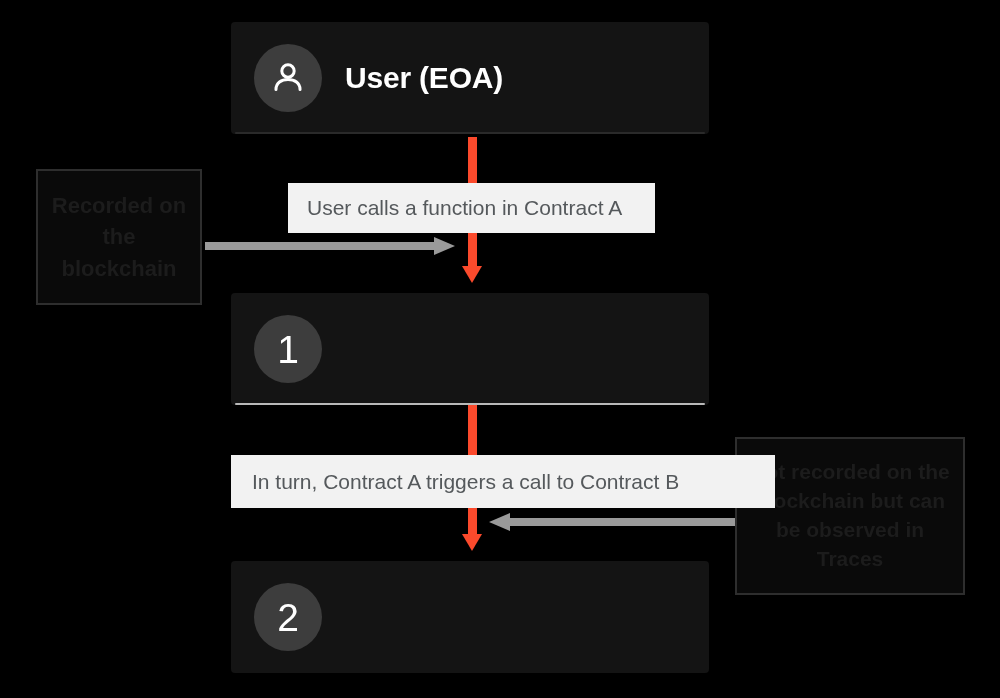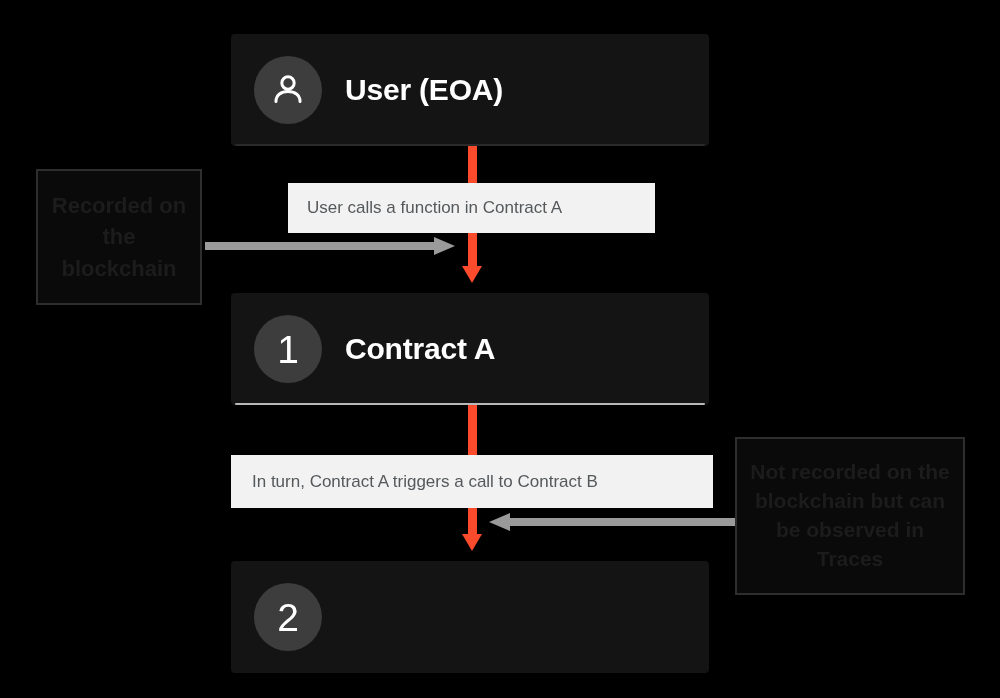--- a/index.html
+++ b/index.html
@@ -40,21 +40,21 @@
     left: 4px;
     right: 4px;
     bottom: 0;
     height: 2px;
     border-radius: 2px;
   }
   .node.divider-dim::after  { background: #2a2a2a; }
   .node.divider-bright::after { background: #b9b9b9; }
   .node.divider-none::after { background: transparent; }
 
-  #node-user     { top: 34px;  }
+  #node-user     { top: 22px;  }
   #node-contract-a { top: 293px; }
   #node-contract-b { top: 561px; }
 
   .node-badge {
     width: 68px;
     height: 68px;
     border-radius: 50%;
     background: #3d3d3d;
     flex: 0 0 68px;
     display: flex;
@@ -109,35 +109,35 @@
 
   #arrow-a-to-b      { top: 405px; height: 146px; }
   #arrow-a-to-b .shaft { height: 129px; }
   #arrow-a-to-b .head  { top: 129px; }
 
   
   .caption-chip {
     position: absolute;
     background: #f2f2f2;
     color: #55595c;
-    font-size: 17px;
+    font-size: 21px;
     display: flex;
     align-items: center;
     box-sizing: border-box;
     z-index: 4;
     white-space: nowrap;
   }
   #caption-1 {
     left: 288px; top: 183px;
     width: 367px; height: 50px;
     padding-left: 19px;
   }
   #caption-2 {
     left: 231px; top: 455px;
-    width: 482px; height: 53px;
+    width: 544px; height: 53px;
     padding-left: 21px;
   }
 
   
   .annot-box {
     position: absolute;
     background: #0a0a0a;
     border: 2px solid #2e2e2e;
     box-sizing: border-box;
     display: flex;
@@ -232,21 +232,20 @@
         <path d="M4.4 19.2c0-4.1 3.4-6.3 7.6-6.3s7.6 2.2 7.6 6.3" fill="none" stroke="#ffffff" stroke-width="1.9" stroke-linecap="round"></path>
       </svg>
     </div>
     <div class="node-label">User (EOA)</div>
   </div>
 
   <div class="node divider-bright" id="node-contract-a">
     <div class="node-badge">
       <span class="num">1</span>
     </div>
-    <div class="node-label">Contract A</div>
   </div>
 
   <div class="node divider-none" id="node-contract-b">
     <div class="node-badge">
       <span class="num">2</span>
     </div>
   </div>
 
   <div class="caption-chip" id="caption-1">User calls a function in Contract A</div>
 

